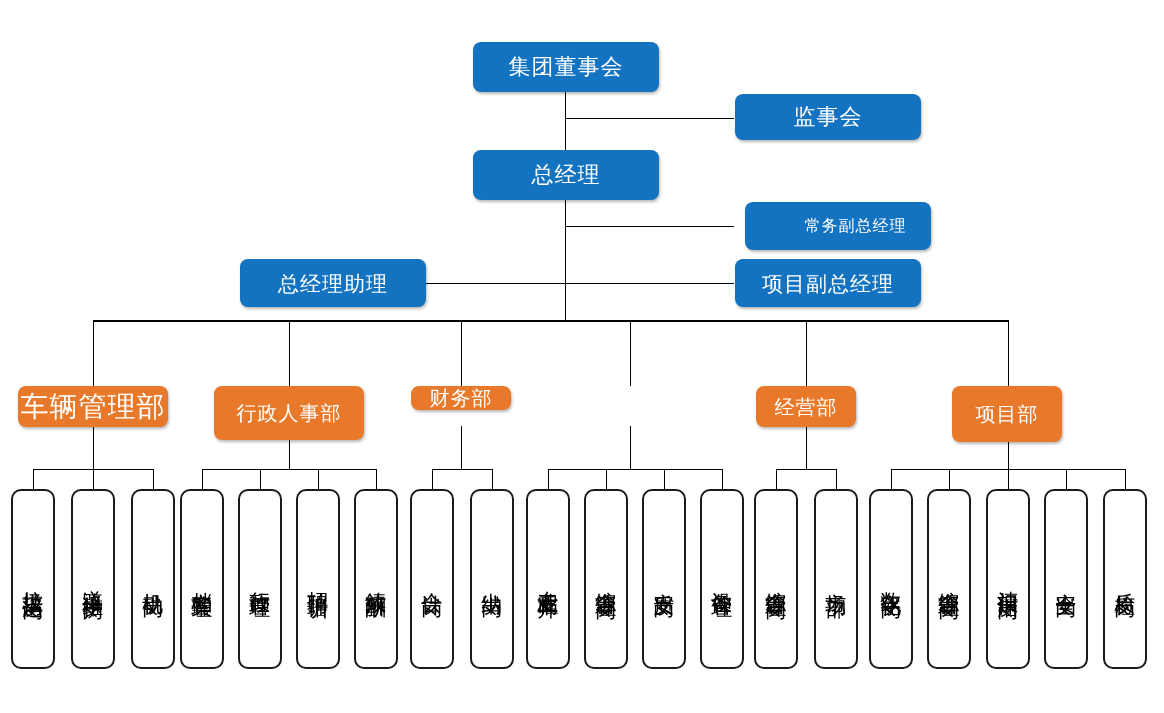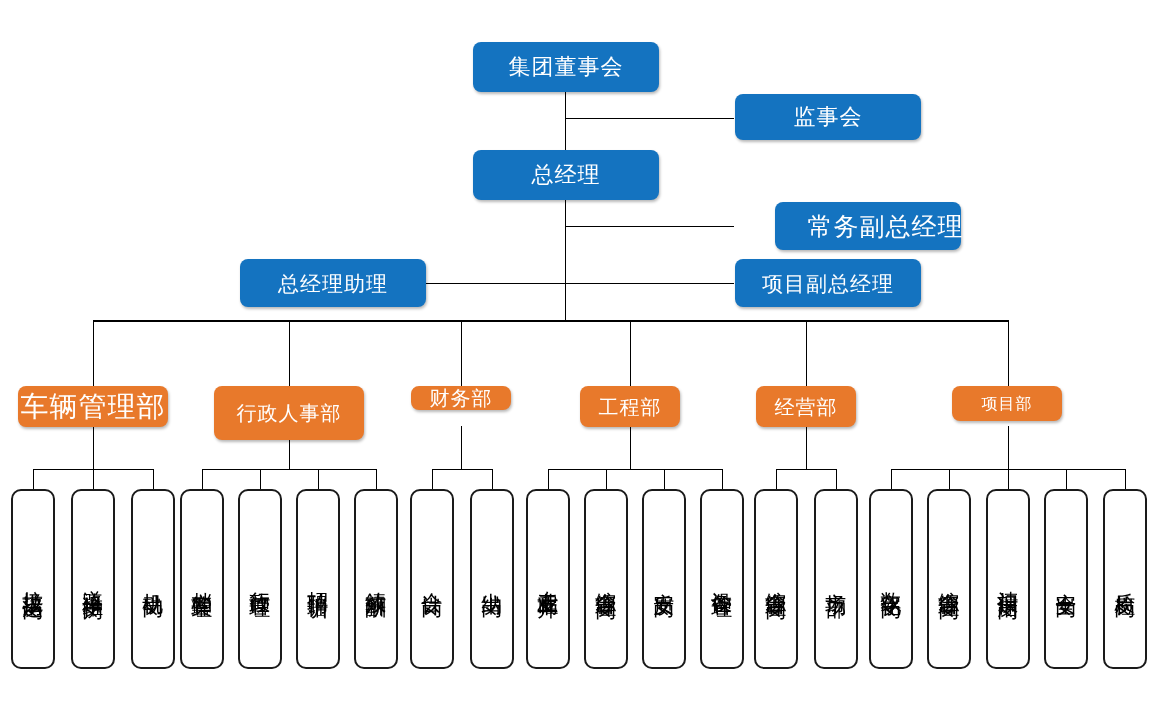--- a/index.html
+++ b/index.html
@@ -143,21 +143,21 @@
   </div>
 
   <div class="node blue" style="left:735px; top:94px; width:186px; height:46px; font-size:22px;">
     <span class="label">监事会</span>
   </div>
 
   <div class="node blue" style="left:473px; top:150px; width:186px; height:50px; font-size:22px;">
     <span class="label">总经理</span>
   </div>
 
-  <div class="node blue" style="left:775px; top:202px; width:186px; height:48px; font-size:25px;padding-left:35px;">
+  <div class="node blue" style="left:745px; top:202px; width:186px; height:48px; font-size:16px;padding-left:35px;">
     <span class="label">常务副总经理</span>
   </div>
 
   <div class="node blue" style="left:735px; top:259px; width:186px; height:48px; font-size:21px;">
     <span class="label">项目副总经理</span>
   </div>
 
   <div class="node blue" style="left:240px; top:259px; width:186px; height:48px; font-size:21px;text-align:right;">
     <span class="label">总经理助理</span>
   </div>
@@ -167,29 +167,26 @@
   </div>
 
   <div class="node orange" style="left:214px; top:386px; width:150px; height:54px; font-size:20px;">
     <span class="label">行政人事部</span>
   </div>
 
   <div class="node orange" style="left:411px; top:386px; width:100px; height:24px; font-size:20px;">
     <span class="label">财务部</span>
   </div>
 
-  <div class="node orange" style="left:580px; top:386px; width:100px; height:41px; font-size:20px;">
-    <span class="label">工程部</span>
-  </div>
 
   <div class="node orange" style="left:756px; top:386px; width:100px; height:41px; font-size:20px;">
     <span class="label">经营部</span>
   </div>
 
-  <div class="node orange" style="left:952px; top:386px; width:110px; height:35px; font-size:16px;">
+  <div class="node orange" style="left:952px; top:386px; width:110px; height:56px; font-size:20px;">
     <span class="label">项目部</span>
   </div>
 
   <div class="leaf" style="left:11px; top:489px; width:44px; height:180px;">
     <span class="vlabel">垃圾清运岗</span>
   </div>
   <div class="leaf" style="left:71px; top:489px; width:44px; height:180px;">
     <span class="vlabel">道路维护岗</span>
   </div>
   <div class="leaf" style="left:131px; top:489px; width:44px; height:180px;">

